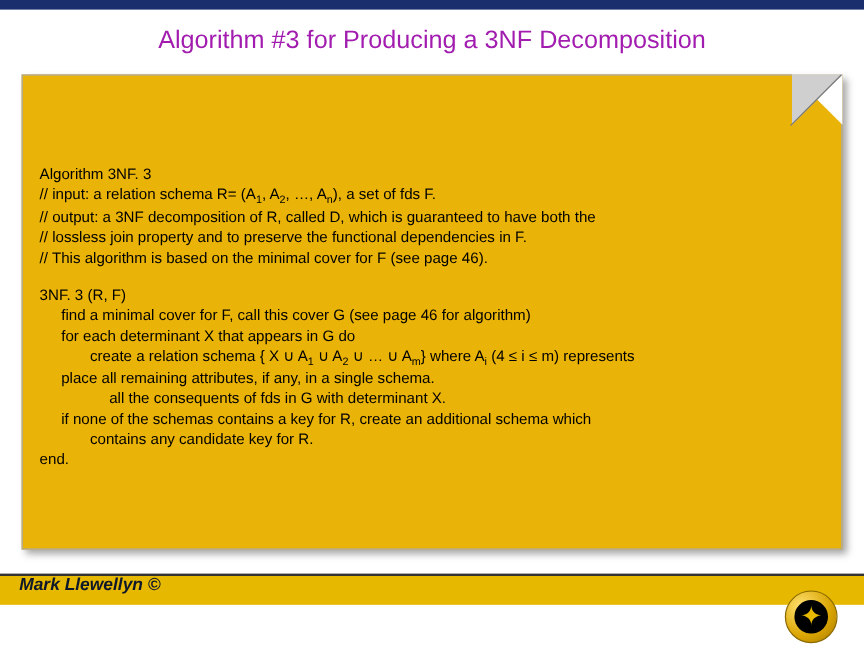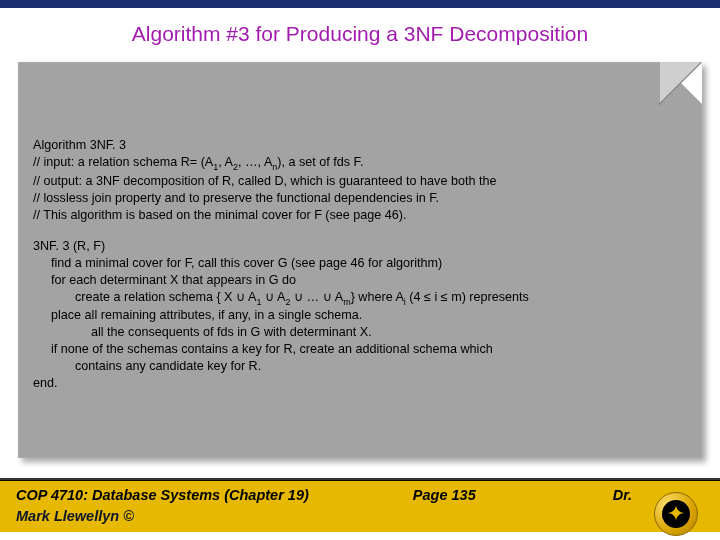--- a/index.html
+++ b/index.html
@@ -18,21 +18,21 @@
   .title {
     text-align: center;
     font-size: 21px;
     font-weight: normal;
     color: #a21caf;
     padding: 14px 10px 8px 10px;
   }
   .content-box {
     position: relative;
     margin: 8px 18px 0 18px;
-    background: #a3a3a3;
+    background: #eab308;
     border: 1px solid #aaa;
     box-shadow: 4px 4px 6px rgba(0,0,0,0.35);
     height: 396px;
   }
   .fold {
     position: absolute;
     top: -1px;
     right: -1px;
     width: 42px;
     height: 42px;
@@ -189,25 +189,20 @@
       <div class="code-line indent1">if none of the schemas  contains a key for R, create an additional schema which</div>
       <div class="code-line indent2">contains any candidate key for R.</div>
       <div class="code-line">end.</div>
     </div>
 
   </div>
 </div>
 
 <div class="footer-wrap">
   <div class="thin-line"></div>
-  <div class="gold-bar">
-    <span class="g-left">COP 4710: Database Systems  (Chapter 19)</span>
-    <span class="g-mid">Page 135</span>
-    <span class="g-right">Dr.</span>
-  </div>
   <div class="gold-bottom">
     <span class="fade">Mark Llewellyn ©</span>
   </div>
   <div class="logo">
     <div class="ring"></div>
     <div class="center"></div>
     <div class="star">✦</div>
   </div>
 </div>
 

